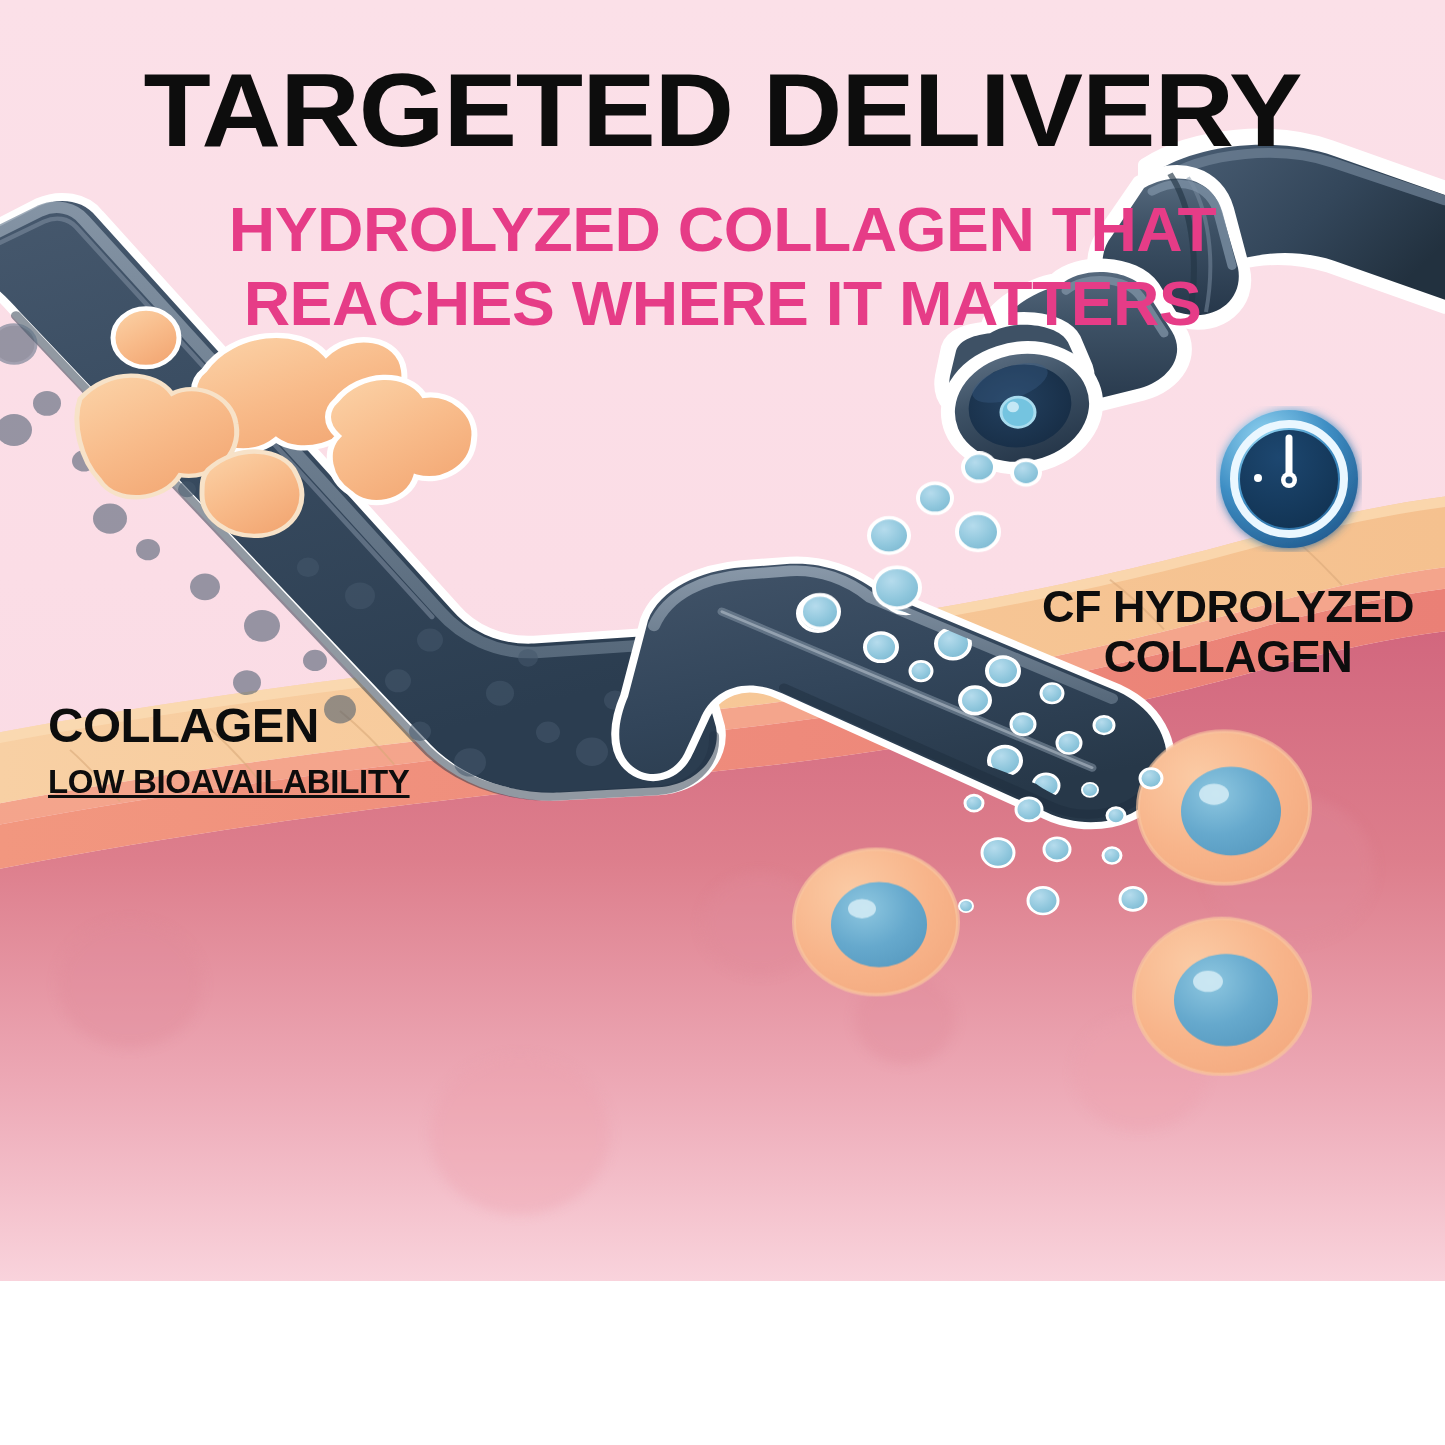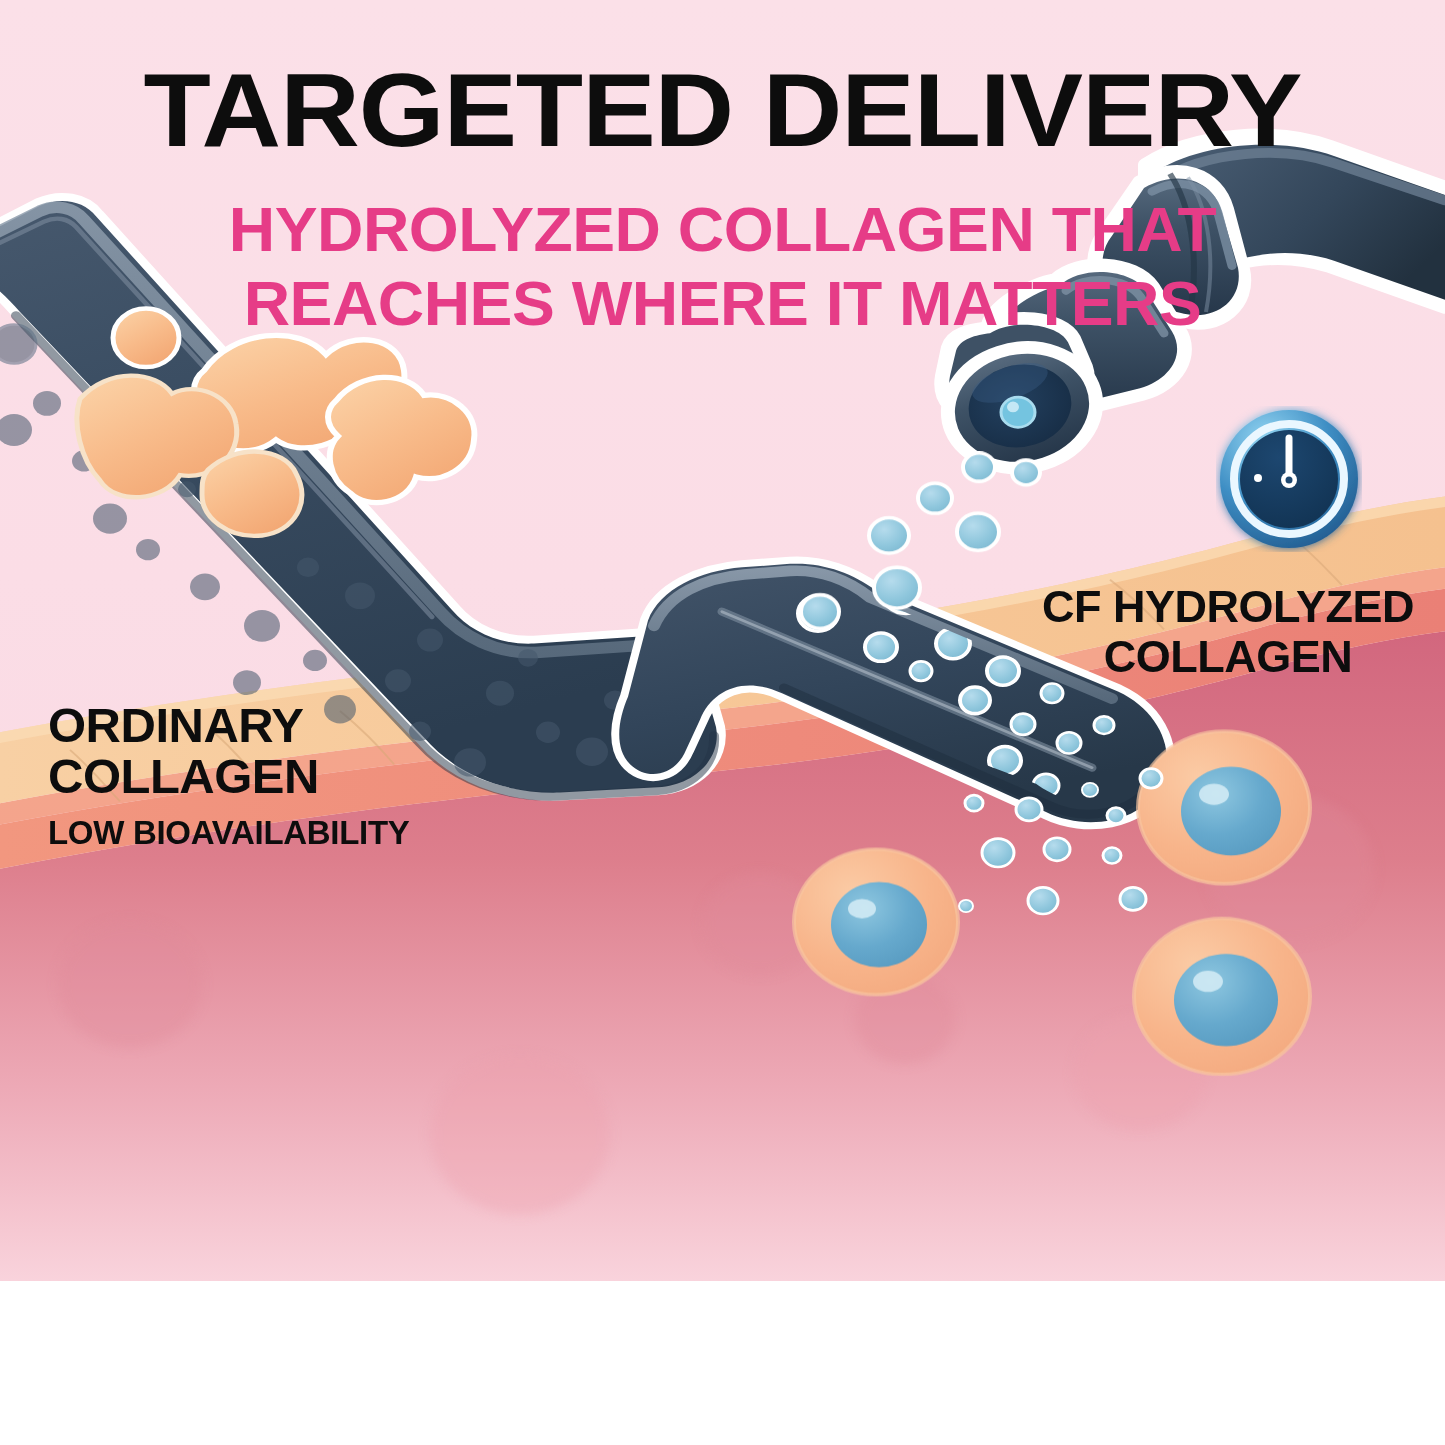--- a/index.html
+++ b/index.html
@@ -76,20 +76,21 @@
     font-weight: 700;
     letter-spacing: -0.5px;
   }
   .label-ordinary .small {
     display: block;
     font-size: 33px;
     line-height: 1.18;
     font-weight: 700;
     letter-spacing: -0.3px;
     margin-top: 12px;
+    text-decoration: underline;
   }
 
   .label-cf {
     position: absolute;
     left: 1010px;
     width: 436px;
     top: 556px;
     color: #0d0d0d;
     text-align: center;
     font-size: 45px;
@@ -461,21 +462,20 @@
   <div id="text-layer">
 
     <div class="title">TARGETED DELIVERY</div>
 
     <div class="subtitle">
       <span class="line">HYDROLYZED COLLAGEN THAT</span>
       <span class="line">REACHES WHERE IT MATTERS</span>
     </div>
 
     <div class="label-ordinary">
-      <span class="big">ORDINARY</span>
       <span class="big">COLLAGEN</span>
       <span class="small">LOW BIOAVAILABILITY</span>
     </div>
 
     <div class="clock-wrap">
       <svg viewBox="0 0 146 146" width="146" height="146">
         <defs>
           <radialGradient id="cOuter" cx="0.33" cy="0.22" r="0.92">
             <stop offset="0%" stop-color="#93d5f2"></stop>
             <stop offset="50%" stop-color="#3e8ec4"></stop>

